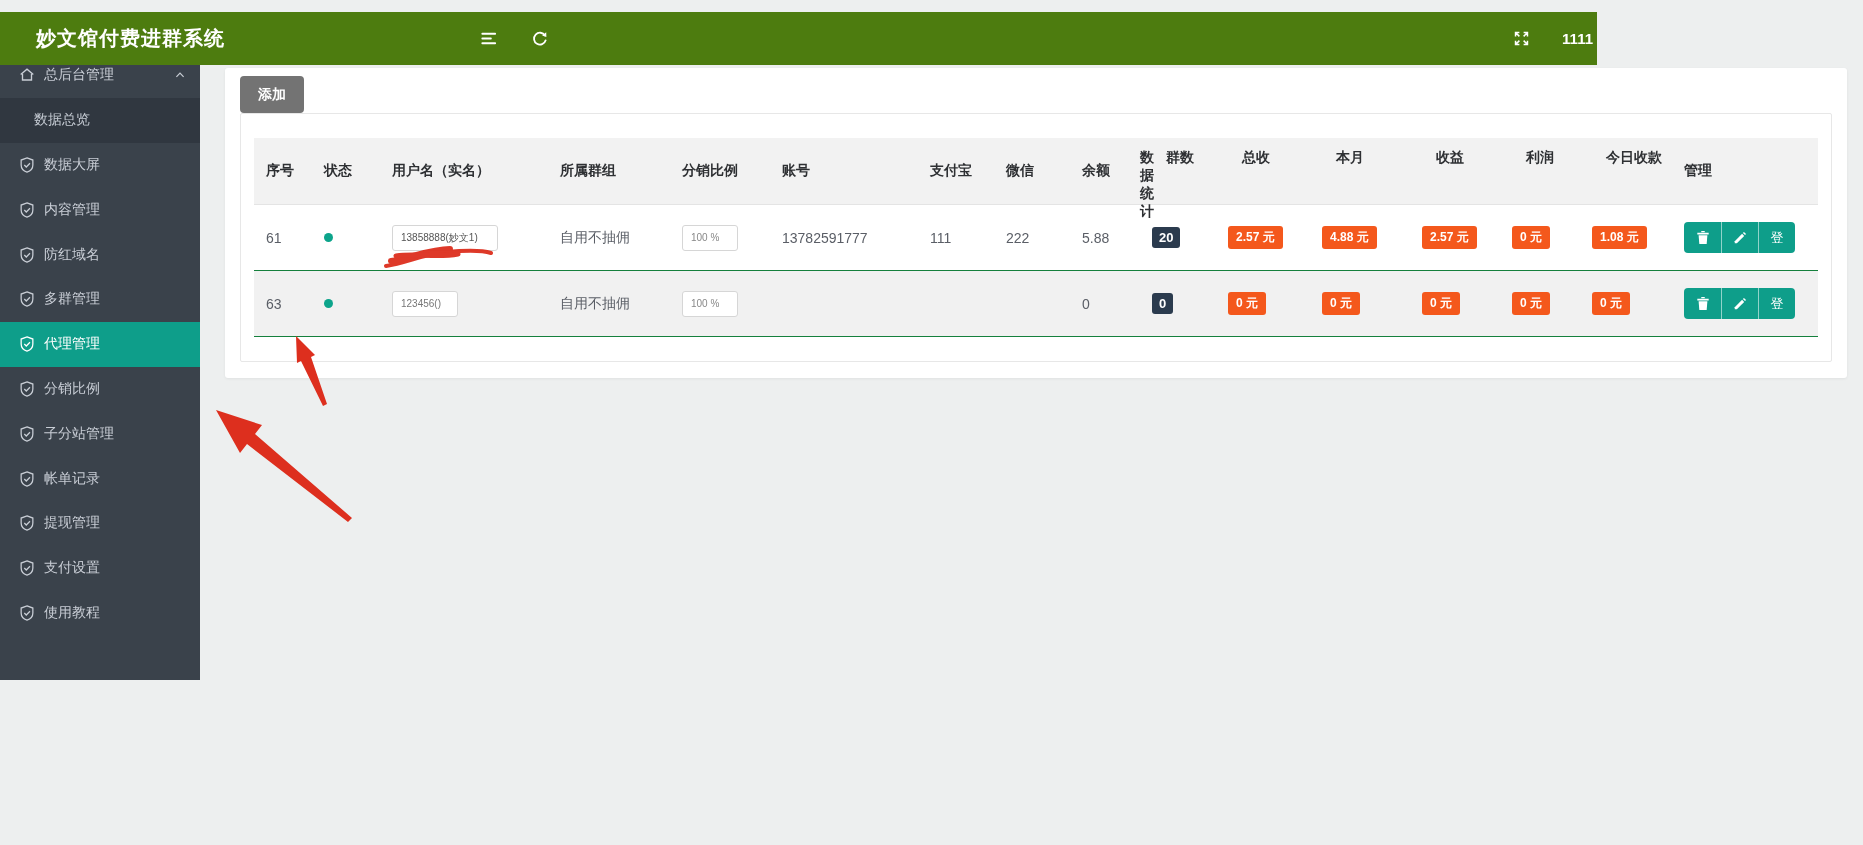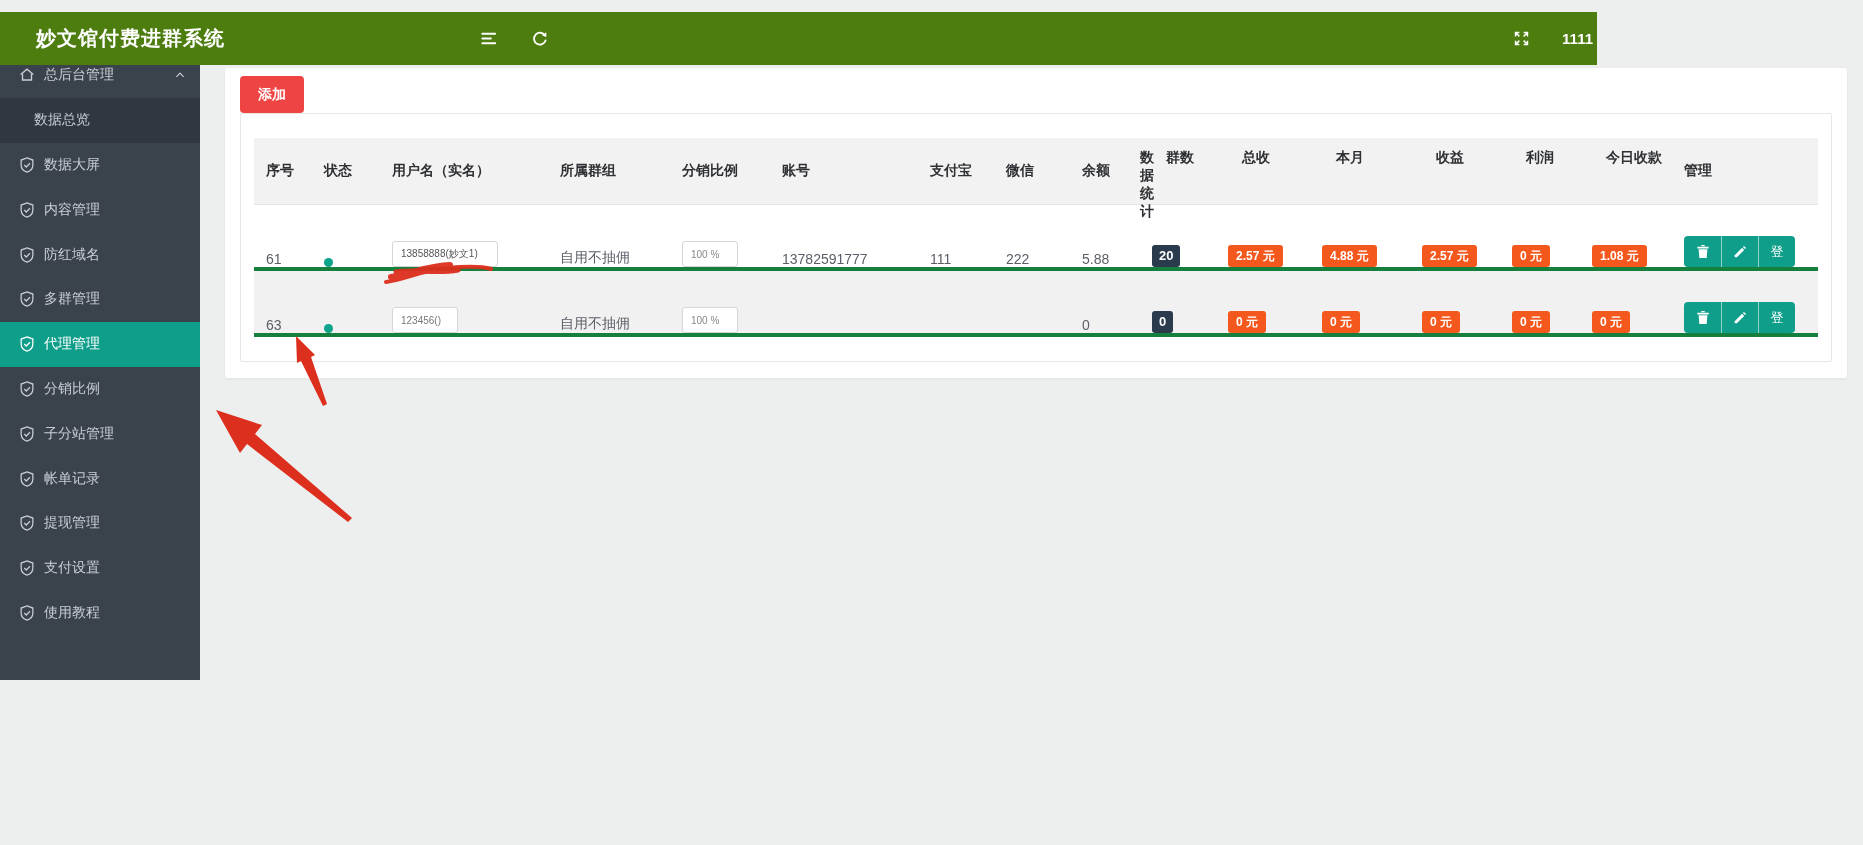--- a/index.html
+++ b/index.html
@@ -36,21 +36,21 @@
   .side-item .mi{ width:18px; height:18px; margin-right:8px; flex:none; }
   .side-item.submenu{ background:#303740; padding-left:34px; color:#C5CBD3;font-family:Liberation Serif, serif; }
   .side-item.active{ background:#0E9E8A; color:#fff; }
   .side-item .chev{ margin-left:auto; margin-right:14px; }
   
   .content-panel{
     position:absolute; left:225px; top:68px; width:1622px; height:310px;
     background:#fff; border-radius:3px; box-shadow:0 1px 3px rgba(0,0,0,.06); z-index:5;
   }
   .add-btn{
-    margin:8px 0 0 15px; width:64px; height:37px; background:#ef4444; color:#fff;
+    margin:8px 0 0 15px; width:64px; height:37px; background:#737373; color:#fff;
     border:none; border-radius:4px; font-size:14px; font-weight:bold; cursor:pointer;
     font-family:inherit;
   }
   .table-card{
     margin:0 15px 0 15px; border:1px solid #E7E7E7; border-radius:2px;
     padding:24px 13px; background:#fff;
   }
   .thead{
     display:flex; align-items:center; background:#F2F2F2; height:67px;
     border-bottom:1px solid #E4E4E4; font-weight:bold; color:#2E3033; font-size:14px;
@@ -60,21 +60,21 @@
   .c-ratio{width:100px}.c-account{width:148px}.c-alipay{width:76px}.c-wechat{width:76px}
   .c-balance{width:70px}
   .s-col1{width:76px}.s-col2{width:94px}.s-col3{width:100px}.s-col4{width:90px}
   .s-col5{width:80px}.s-col6{width:92px}
   .c-manage{flex:1}
   .stats-group{ width:532px; flex:none; align-self:stretch; display:flex; flex-direction:row;
     justify-content:space-between; padding:11px 0 13px; }
   .stats-title{ text-align:center; }
   .stats-sub{ display:flex; }
   .trow{
-    display:flex; align-items:flex-end; height:66px; border-bottom:4px solid #15803d;
+    display:flex; align-items:center; height:66px; border-bottom:1px solid #15803d;
     font-size:14px; color:#5A5E66;
   }
   .trow.striped{ background:#F1F1F1; }
   .td{ padding-left:12px; flex:none; display:flex; align-items:center; position:relative; }
   .status-dot{ width:9px; height:9px; border-radius:50%; background:#0CA48B; display:inline-block; }
   .cell-input{
     height:26px; border:1px solid #D6D6D6; border-radius:3px; background:#fff;
     display:inline-flex; align-items:center; padding:0 8px; font-size:10px; color:#666;
     white-space:nowrap; overflow:hidden;
   }

